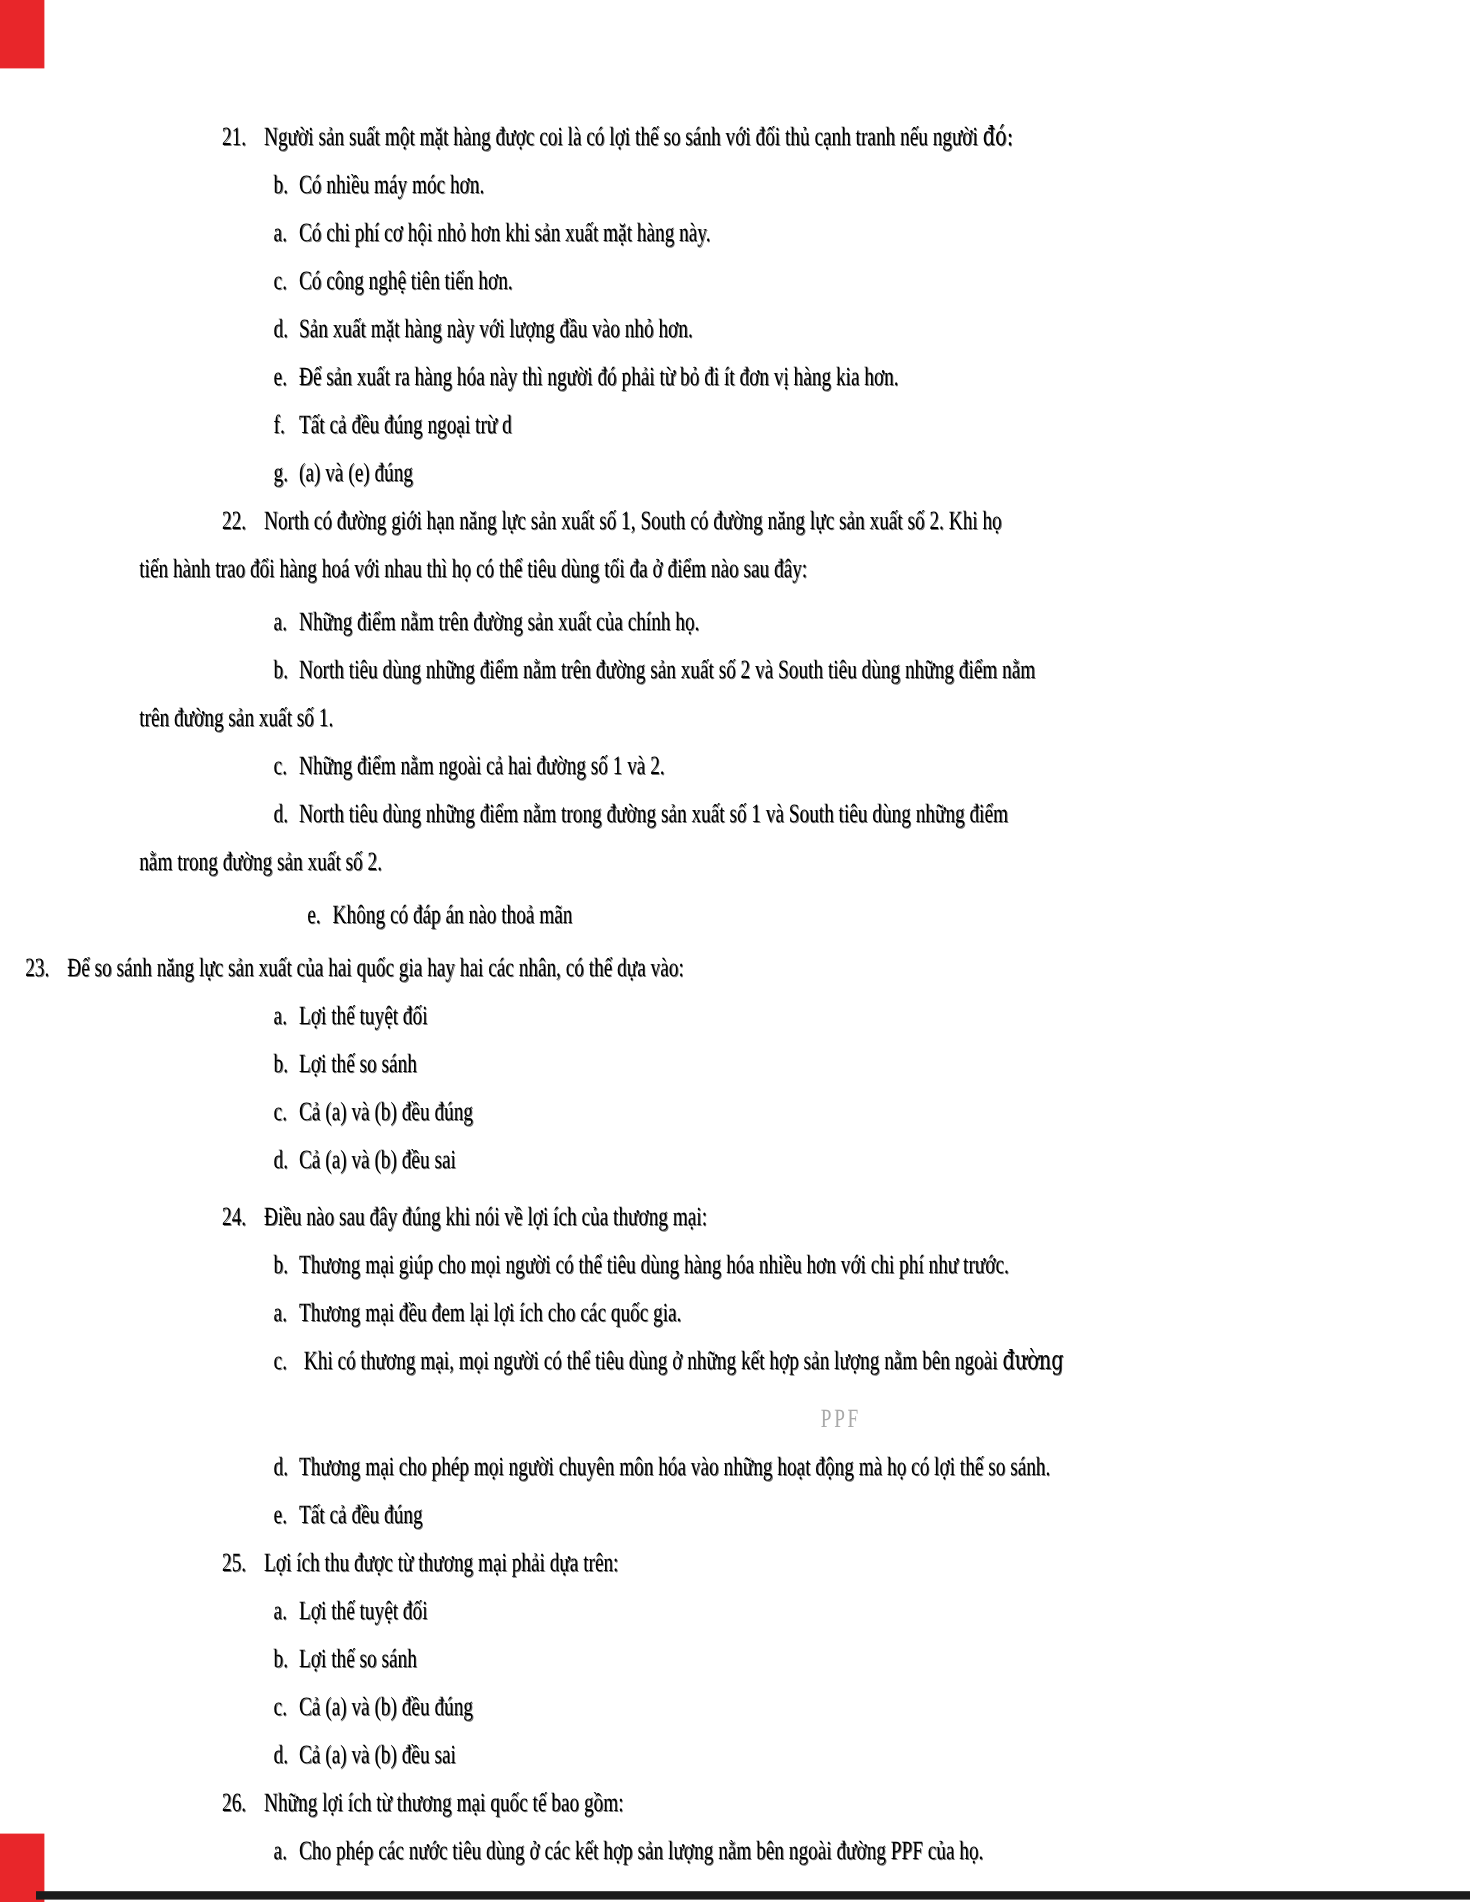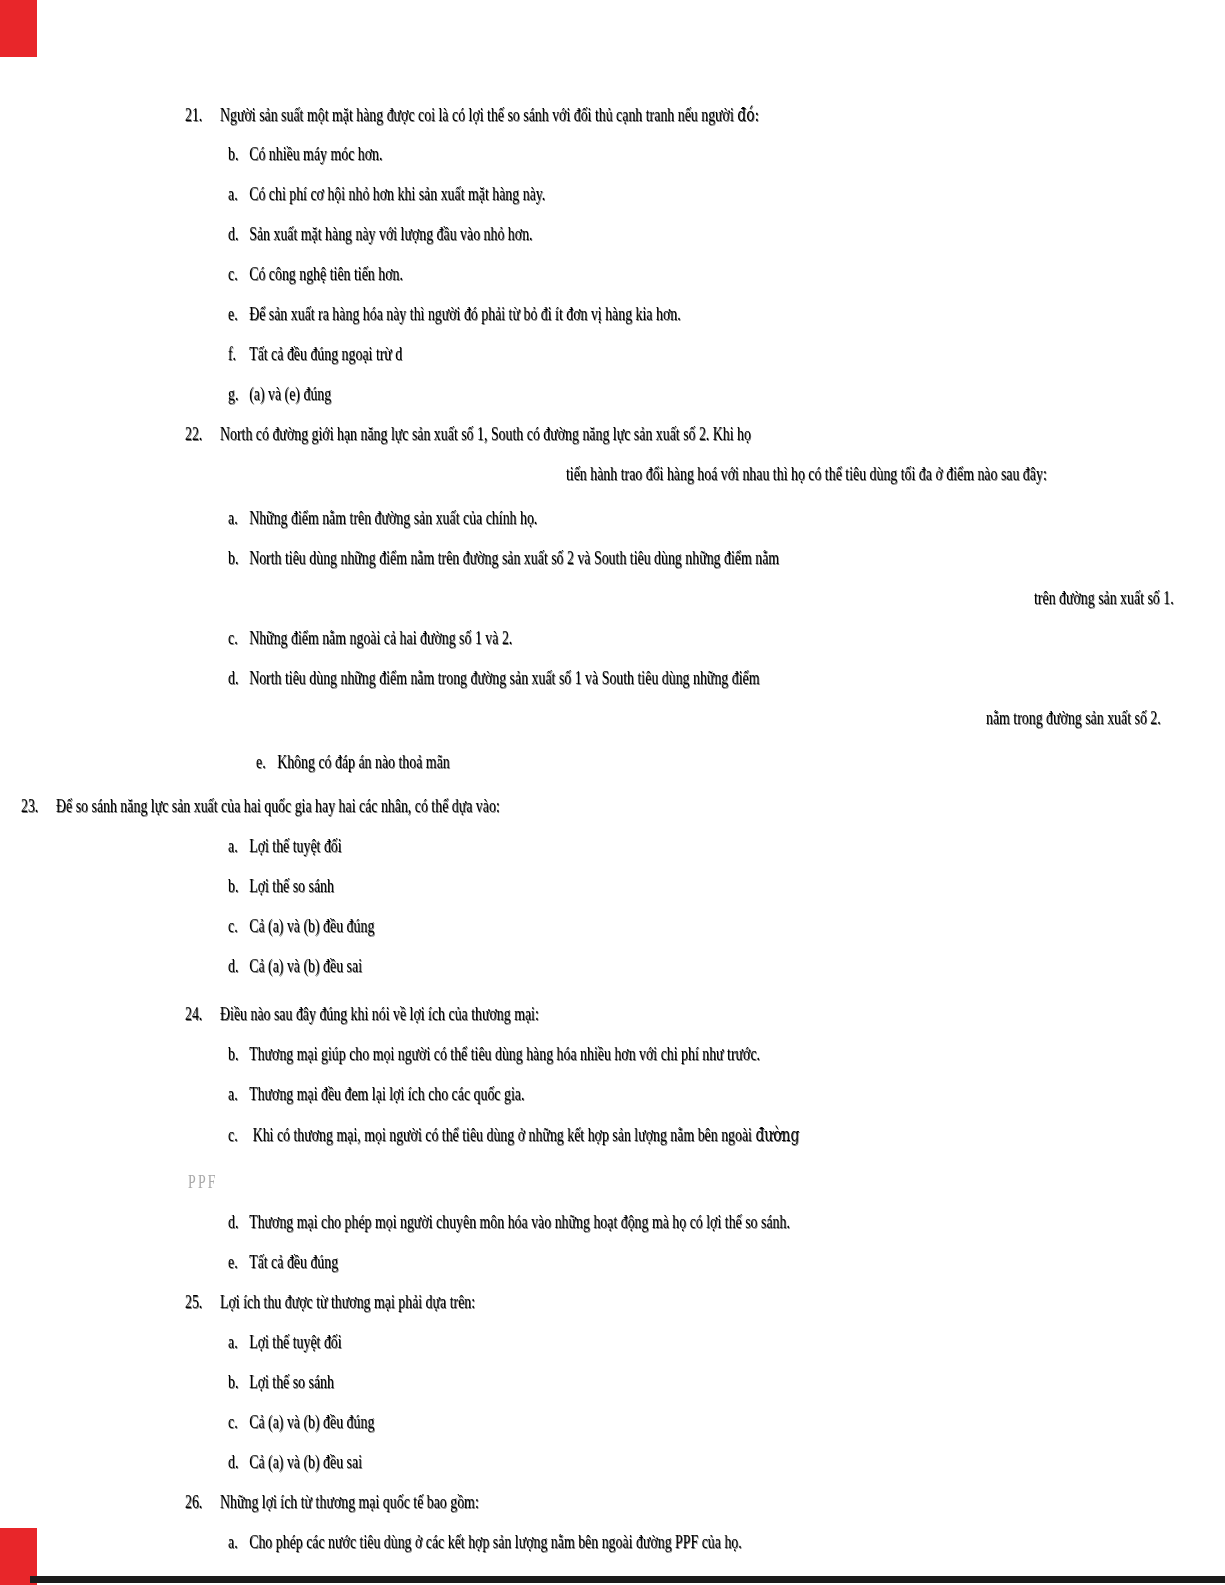--- a/index.html
+++ b/index.html
@@ -16,37 +16,37 @@
   }
   .content {
     position: absolute;
     top: 94px;
     left: 0;
     width: 1225px;
   }
   .line {
     height: 40px;
     line-height: 40px;
-    font-size: 19px;
+    font-size: 22px;
     color: #000000;
     white-space: nowrap;
   }
   .scale {
     display: inline-block;
     transform: scaleX(0.73);
     transform-origin: 0 50%;
     white-space: nowrap;
     text-shadow: 1px 1px 0 rgba(0,0,0,0.55);
   }
   .line.question { padding-left: 185px; }
   .line.question .num { display: inline-block; width: 48px; }
   .line.option { padding-left: 228px; }
   .line.option .num { display: inline-block; width: 29px; }
-  .line.cont { padding-left: 116px; text-align: right; }
-  .line.ppf { padding-left: 188px; }
+  .line.cont { padding-left: 116px; }
+  .line.ppf { padding-left: 188px; text-align: center; }
   .line.ppf .scale {
     text-shadow: none;
     letter-spacing: 3px;
   }
   .alt { font-family: "DejaVu Serif", serif; }
   .num, .txt { font-family: inherit; }
   .mark {
     position: absolute;
     left: 0;
     width: 37px;
@@ -71,24 +71,24 @@
     <div class="line question">
     <span class="scale"><span class="num">21.</span><span class="txt">Người sản suất một mặt hàng được coi là có lợi thế so sánh với đối thủ cạnh tranh nếu người </span><span class="alt">đó:</span></span>
   </div>
     <div class="line option">
     <span class="scale"><span class="num">b.</span><span class="txt">Có nhiều máy móc hơn.</span></span>
   </div>
     <div class="line option">
     <span class="scale"><span class="num">a.</span><span class="txt">Có chi phí cơ hội nhỏ hơn khi sản xuất mặt hàng này.</span></span>
   </div>
     <div class="line option">
-    <span class="scale"><span class="num">d.</span><span class="txt">Sản xuất mặt hàng này với lượng đầu vào nhỏ hơn.</span></span>
+    <span class="scale"><span class="num">c.</span><span class="txt">Có công nghệ tiên tiến hơn.</span></span>
   </div>
     <div class="line option">
-    <span class="scale"><span class="num">c.</span><span class="txt">Có công nghệ tiên tiến hơn.</span></span>
+    <span class="scale"><span class="num">d.</span><span class="txt">Sản xuất mặt hàng này với lượng đầu vào nhỏ hơn.</span></span>
   </div>
     <div class="line option">
     <span class="scale"><span class="num">e.</span><span class="txt">Để sản xuất ra hàng hóa này thì người đó phải từ bỏ đi ít đơn vị hàng kia hơn.</span></span>
   </div>
     <div class="line option">
     <span class="scale"><span class="num">f.</span><span class="txt">Tất cả đều đúng ngoại trừ d</span></span>
   </div>
     <div class="line option">
     <span class="scale"><span class="num">g.</span><span class="txt">(a) và (e) đúng</span></span>
   </div>

